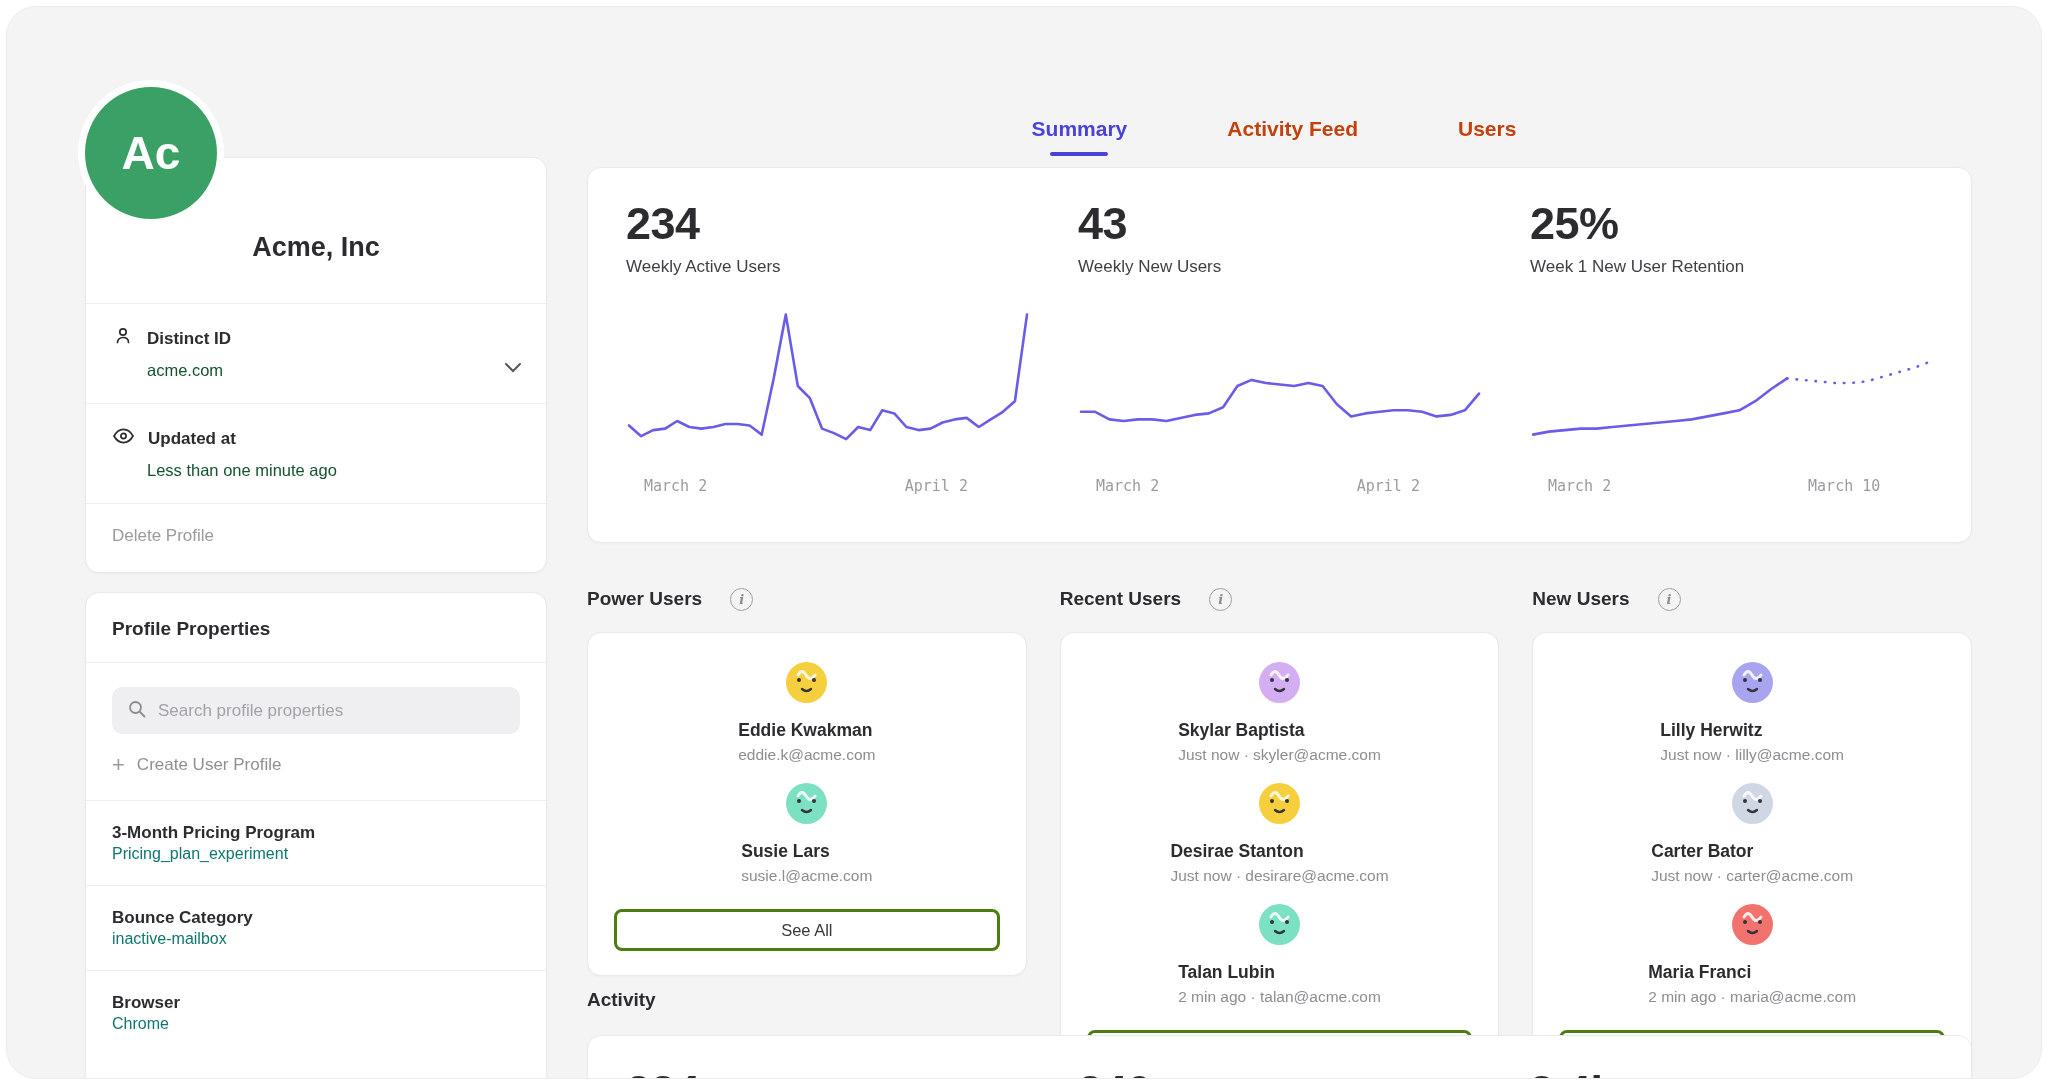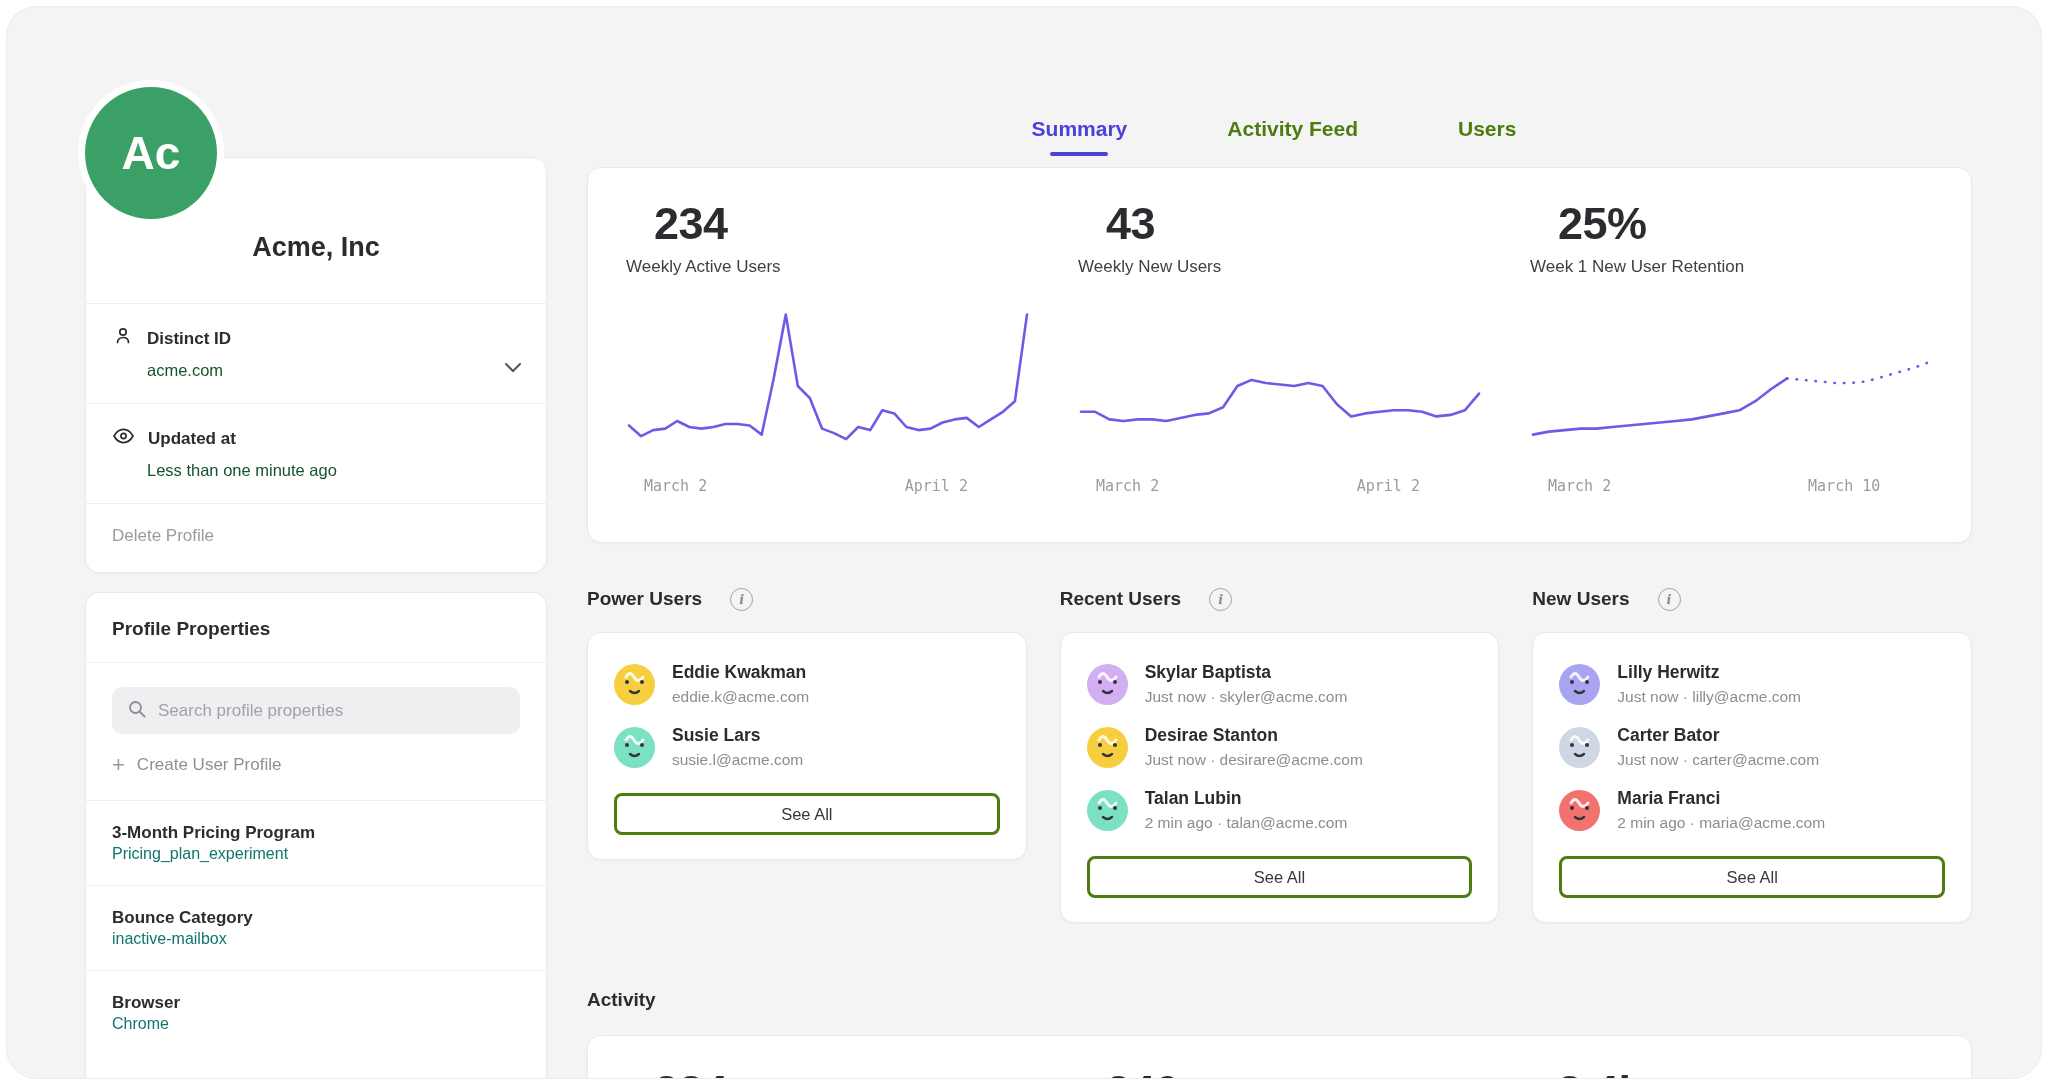--- a/index.html
+++ b/index.html
@@ -37,46 +37,46 @@
   .create-row { margin:20px 26px 24px; display:flex; align-items:center; gap:12px;
                 font-size:17px; color:#8f8f95; cursor:pointer; }
   .create-row .plus { font-size:22px; line-height:1; color:#9a9aa0; }
   .prop-row { padding:22px 26px; }
   .prop-name { font-size:17px; font-weight:700; color:var(--ink); }
   .prop-value { margin-top:2px; font-size:16px; color:#0f766e; }
 
   
   .tabs { position:absolute; left:572px; top:110px; width:1390px; display:flex;
           justify-content:center; gap:100px; z-index:2; }
-  .tab { font-size:21px; font-weight:700; color:#4d7c0f; cursor:pointer; text-align:center; }
+  .tab { font-size:21px; font-weight:700; color:#c2410c; cursor:pointer; text-align:center; }
   .tab.active { color:var(--accent); }
   .tab.active::after { content:""; display:block; height:4px; width:58px; margin:11px auto 0;
           border-radius:3px; background:var(--accent); }
 
   
   .summary-card { position:absolute; left:580px; top:160px; width:1385px; height:376px;
           display:grid; grid-template-columns:repeat(3,1fr); column-gap:48px; padding:30px 38px 20px; }
-  .stat-value { font-size:45px; font-weight:700; color:var(--ink); letter-spacing:-.5px;margin-left:28px; }
+  .stat-value { font-size:45px; font-weight:700; color:var(--ink); letter-spacing:-.5px; }
   .stat-label { margin-top:7px; font-size:17px; color:#3f3f45; }
   .spark { height:158px; margin-top:30px; }
   .tick-row { position:relative; height:22px; margin-top:12px;
           font-family:"DejaVu Sans Mono", monospace; font-size:15px; color:#9b9ba1; }
   .tick-left { position:absolute; left:18px; }
   .tick-right { position:absolute; left:69%; }
 
   
   .sections-row { position:absolute; left:580px; top:578px; width:1385px;
           display:grid; grid-template-columns:repeat(3,1fr); column-gap:33px; }
   .section-head { display:flex; align-items:center; gap:28px; height:28px;
           font-size:19px; font-weight:700; color:var(--ink); }
   .info-icon { width:23px; height:23px; border:1.5px solid #a0a0a6; border-radius:50%;
           display:flex; align-items:center; justify-content:center; color:#8c8c92;
           font-family:"DejaVu Serif", serif; font-style:italic; font-size:13px; cursor:pointer; }
   .user-card { margin-top:19px; padding:29px 26px 24px; }
-  .user-row { display:flex; align-items:center; gap:17px; margin-bottom:19px; cursor:pointer; }
+  .user-row { display:flex; align-items:center; gap:17px; margin-bottom:19px; cursor:pointer;flex-direction:column; }
   .avatar { width:41px; height:41px; border-radius:50%; flex:0 0 auto; }
   .user-name { font-size:17.5px; font-weight:700; color:var(--ink); }
   .user-detail { margin-top:5px; font-size:15.5px; color:var(--sub); }
   .see-all { margin-top:24px; height:42px; background:#fff; border:3px solid #4d7c0f; border-radius:8px;
           display:flex; align-items:center; justify-content:center; font-size:16.5px; color:#38383e; cursor:pointer; }
 
   
   .activity-head { position:absolute; left:580px; top:982px; font-size:19px; font-weight:700; color:var(--ink); }
   .activity-card { position:absolute; left:580px; top:1028px; width:1385px; height:240px;
           display:grid; grid-template-columns:repeat(3,1fr); column-gap:48px; padding:30px 38px; }

